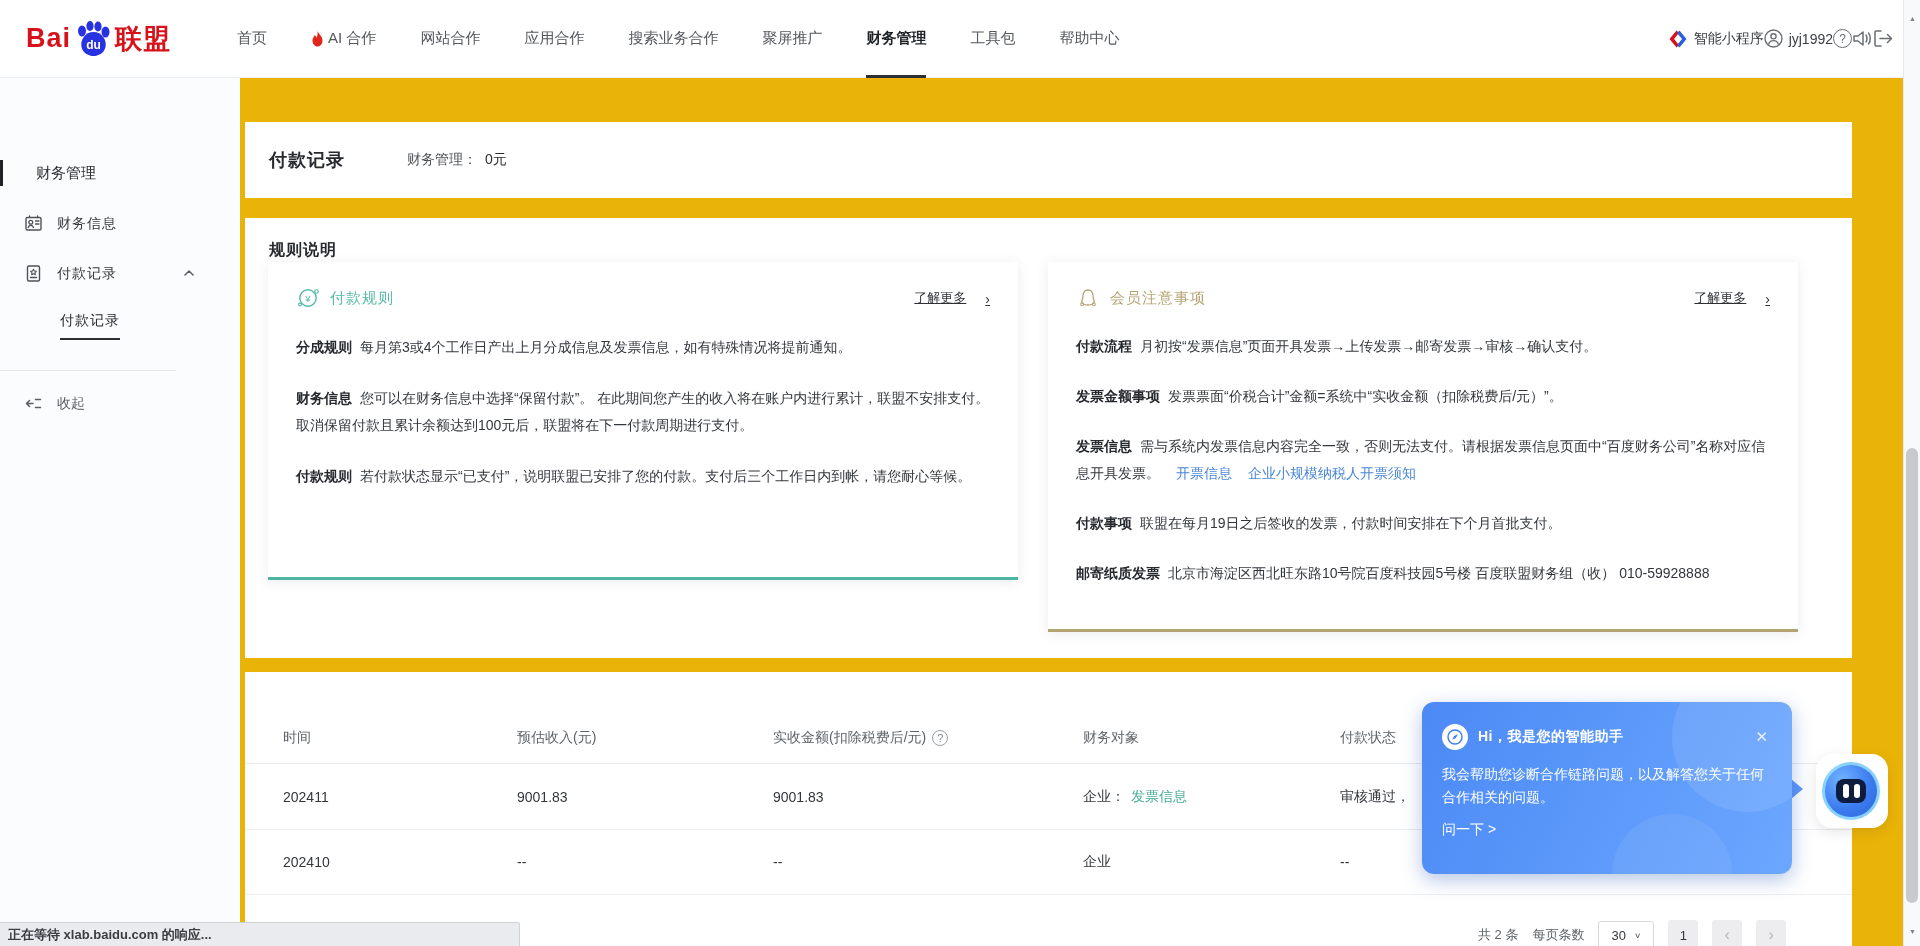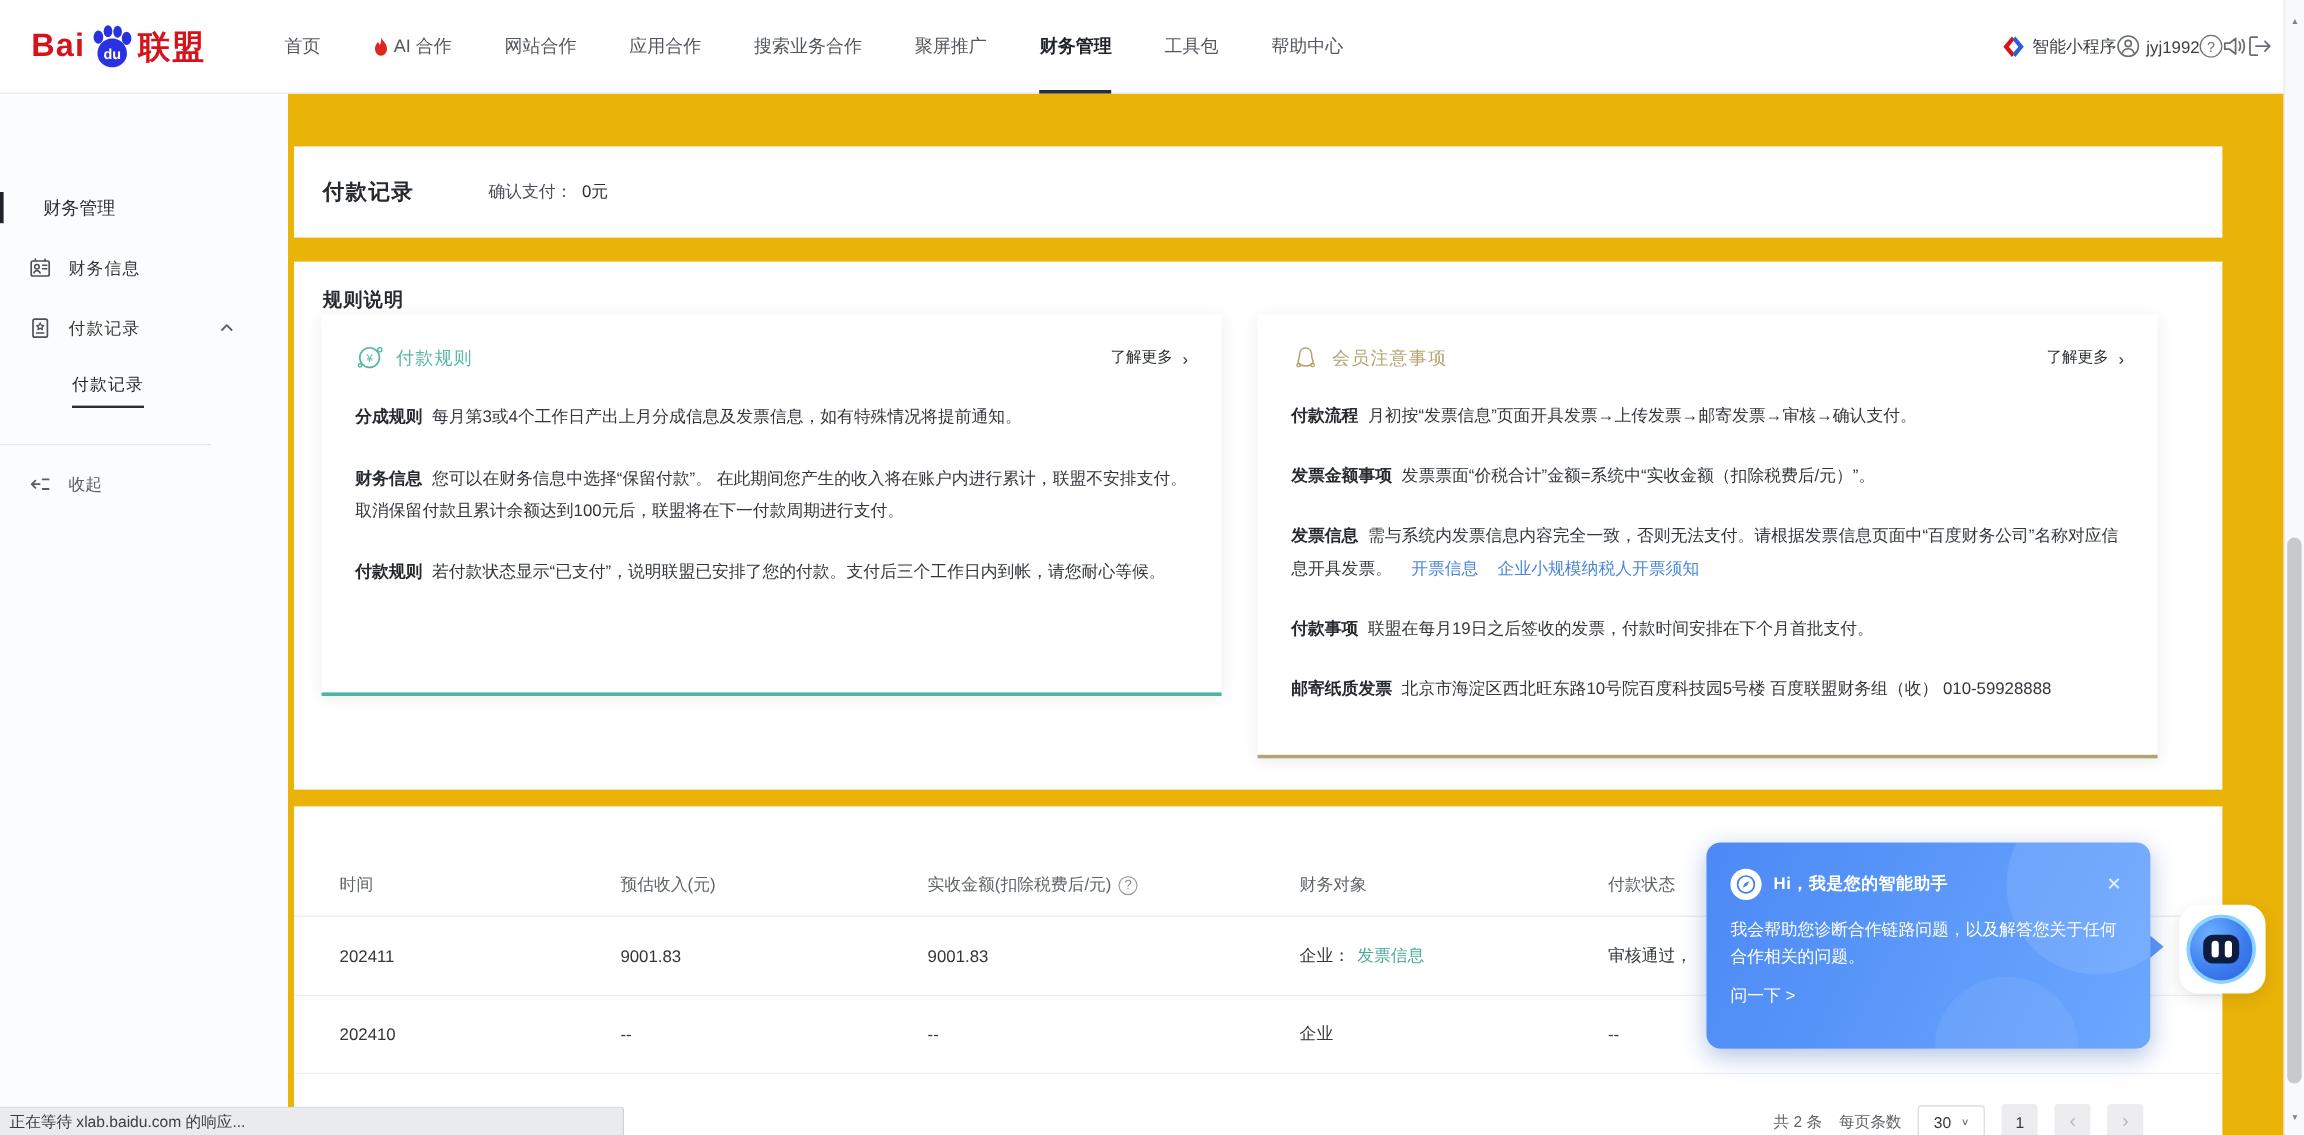--- a/index.html
+++ b/index.html
@@ -47,21 +47,21 @@
   .rules-title { position:absolute; left:24px; top:22px; font-size:16px; font-weight:700; color:#26292e; letter-spacing:1px; }
 
   .rulecard { position:absolute; top:44px; width:750px; background:#fff; box-shadow:0 2px 12px rgba(60,70,90,.10);
               padding:24px 28px 0 28px; }
   .rulecard.left  { left:23px;  height:318px; border-bottom:3px solid #4db6a3; }
   .rulecard.right { left:803px; height:370px; border-bottom:3px solid #b5a473; }
   .cardhead { display:flex; align-items:center; }
   .cardtitle { font-size:15px; letter-spacing:1px; margin-left:10px; }
   .rulecard.left  .cardtitle { color:#56b9a6; }
   .rulecard.right .cardtitle { color:#b5a473; }
-  .more { margin-left:auto; font-size:13px; color:#2e3237; cursor:pointer; display:flex; align-items:flex-end; gap:8px; }
+  .more { margin-left:auto; font-size:13px; color:#2e3237; cursor:pointer; display:flex; align-items:flex-end; gap:19px;text-decoration:underline; }
   .more .chev { font-size:14px; }
   .para { font-size:14px; line-height:27px; color:#33373c; margin-top:24px; }
   .rulecard.right .para { margin-top:23px; }
   .plabel { font-weight:700; color:#26292e; margin-right:8px; }
   .bluelink { color:#4a87d5; text-decoration:none; margin-left:16px; cursor:pointer; }
 
   
   .panel-table { left:245px; top:672px; width:1607px; height:274px; }
   .trow { position:absolute; left:0; width:1607px;text-decoration:underline; }
   .trow .cell { position:absolute; font-size:14px; color:#33373c; white-space:nowrap; }
@@ -117,21 +117,21 @@
   .scrollbar { position:absolute; right:0; top:0; width:17px; height:946px; background:#f8f9fa;
                border-left:1px solid #e7e9eb; z-index:40; }
   .sb-arrow { position:absolute; left:0; width:17px; height:17px; display:flex; align-items:center;
               justify-content:center; font-size:7px; color:#7d8186; cursor:pointer; }
   .sb-up { top:10px; } .sb-down { bottom:6px; }
   .sb-thumb { position:absolute; left:2px; width:12px; top:448px; height:455px; background:#c7c9cc; border-radius:7px; cursor:pointer; }
 
   
   .statusbar { position:absolute; left:0; top:922px; width:520px; height:24px; background:#e9ebee;
                border-top:1px solid #cfd2d6; border-right:1px solid #cfd2d6; border-top-right-radius:3px;
-               font-size:13px; color:#3a3e44; display:flex; align-items:center; padding-left:8px; z-index:45; }
+               font-size:13px; color:#3a3e44; display:flex; align-items:center; padding-left:8px; z-index:45;font-weight:bold; }
   svg { display:block; }
 </style>
 </head>
 <body>
 
 <div class="viewport">
 
   <header class="topnav">
     <div class="logo">
       <span class="logo-bai">Bai</span>
@@ -266,21 +266,21 @@
           <path d="M11.5 5.5 L16.5 5.5 M11.5 13.5 L16.5 13.5" stroke="#5a5e64" stroke-width="1.5" stroke-linecap="round"></path>
         </svg>
       </span>
       <span>收起</span>
     </div>
   </aside>
 
   <section class="panel panel-head">
     <span class="page-title">付款记录</span>
     <span class="balance">
-      <span>确认支付：</span><b>0元</b>
+      <span>财务管理：</span><b>0元</b>
     </span>
   </section>
 
   <section class="panel panel-rules">
     <div class="rules-title">规则说明</div>
 
     <div class="rulecard left">
       <div class="cardhead">
         <span>
           <svg width="24" height="24" viewBox="0 0 24 24">

